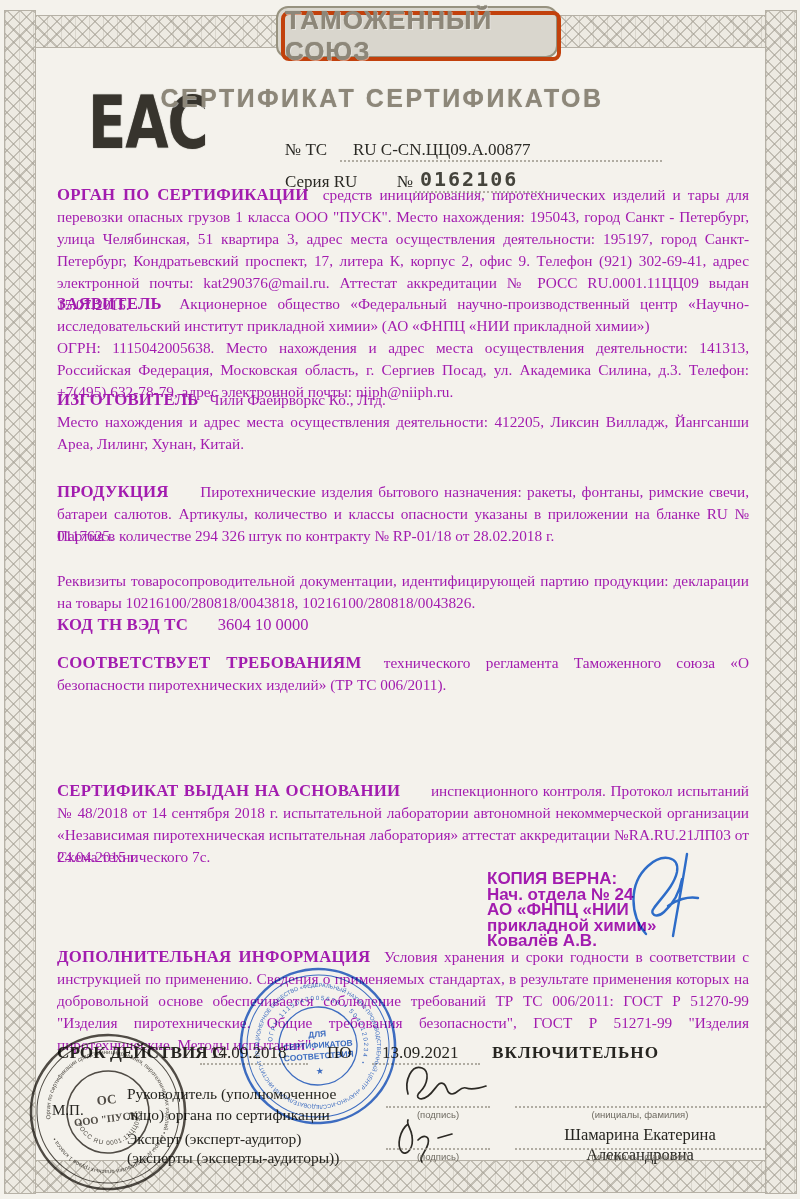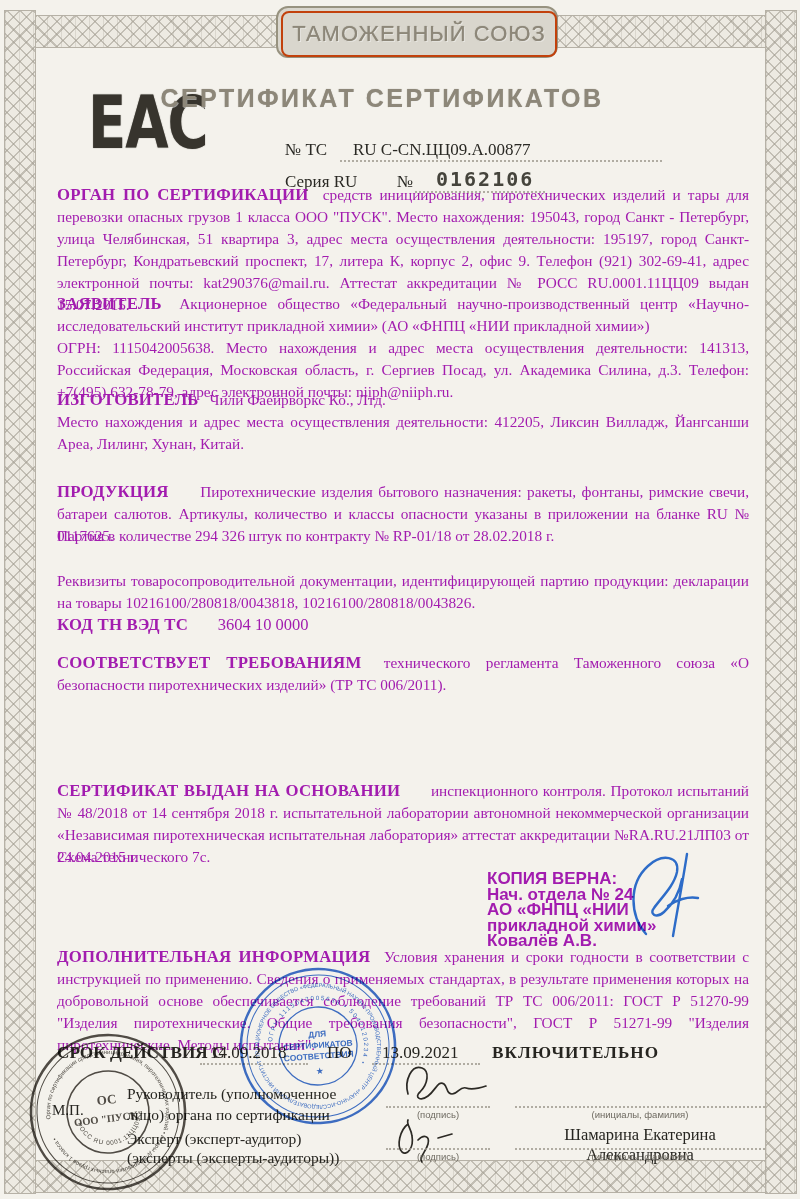--- a/index.html
+++ b/index.html
@@ -16,33 +16,33 @@
     border:1px solid #b6b1a6;}
   .frame-top{left:4px;top:15px;width:791px;height:31px;}
   .frame-bottom{left:4px;top:1160px;width:791px;height:31px;}
   .frame-left{left:4px;top:10px;width:30px;height:1182px;}
   .frame-right{left:765px;top:10px;width:30px;height:1182px;}
 
   .grain{color:#8d8779;text-shadow:0 0 1px rgba(90,85,70,.55), 1px 1px 0 rgba(255,255,255,.5);}
 
   .badge{position:absolute;left:276px;top:6px;width:282px;height:52px;background:#d9d6cd;
     border:2px solid #97927f;border-radius:12px;padding:3px;box-sizing:border-box;}
-  .badge-inner{width:100%;height:100%;border:2px solid #c2410c;border-radius:8px;display:flex;
+  .badge-inner{width:100%;height:100%;border:4px solid #c2410c;border-radius:8px;display:flex;
     align-items:center;justify-content:center;font-family:"Liberation Sans",sans-serif;
-    font-weight:normal;font-size:22px;letter-spacing:1px;}
+    font-weight:bold;font-size:26px;letter-spacing:1px;}
 
   .eac{position:absolute;left:88px;top:80px;font-family:"DejaVu Sans",sans-serif;font-weight:bold;
     font-size:56px;color:#37342d;transform:scaleY(1.3);transform-origin:top left;letter-spacing:-1px;
     text-shadow:0 0 1px rgba(40,38,30,.6);}
 
   .doc-title{position:absolute;left:0;top:84px;width:764px;text-align:center;
     font-family:"Liberation Sans",sans-serif;font-weight:bold;font-size:25px;letter-spacing:2.5px;}
 
   .line-lbl{position:absolute;font-size:17px;color:#2a2924;}
-  .serial{position:absolute;left:436px;top:167px;font-family:"DejaVu Sans Mono",monospace;
+  .serial{position:absolute;left:420px;top:167px;font-family:"DejaVu Sans Mono",monospace;
     font-weight:bold;font-size:20px;letter-spacing:2px;color:#45443c;}
 
   .dotline{position:absolute;border-bottom:2px dotted #9a958a;height:0;opacity:.75;}
 
   .para{position:absolute;left:57px;width:692px;margin:0;text-align:justify;
     font-family:"Liberation Serif",serif;font-size:15.3px;line-height:22px;color:#a21caf;}
   .slabel{font-weight:bold;font-size:16.8px;letter-spacing:.2px;padding-right:7px;white-space:nowrap;}
   .gapwide{padding-right:26px;}
 
   .copy-note{position:absolute;left:487px;top:871px;font-family:"Liberation Sans",sans-serif;

